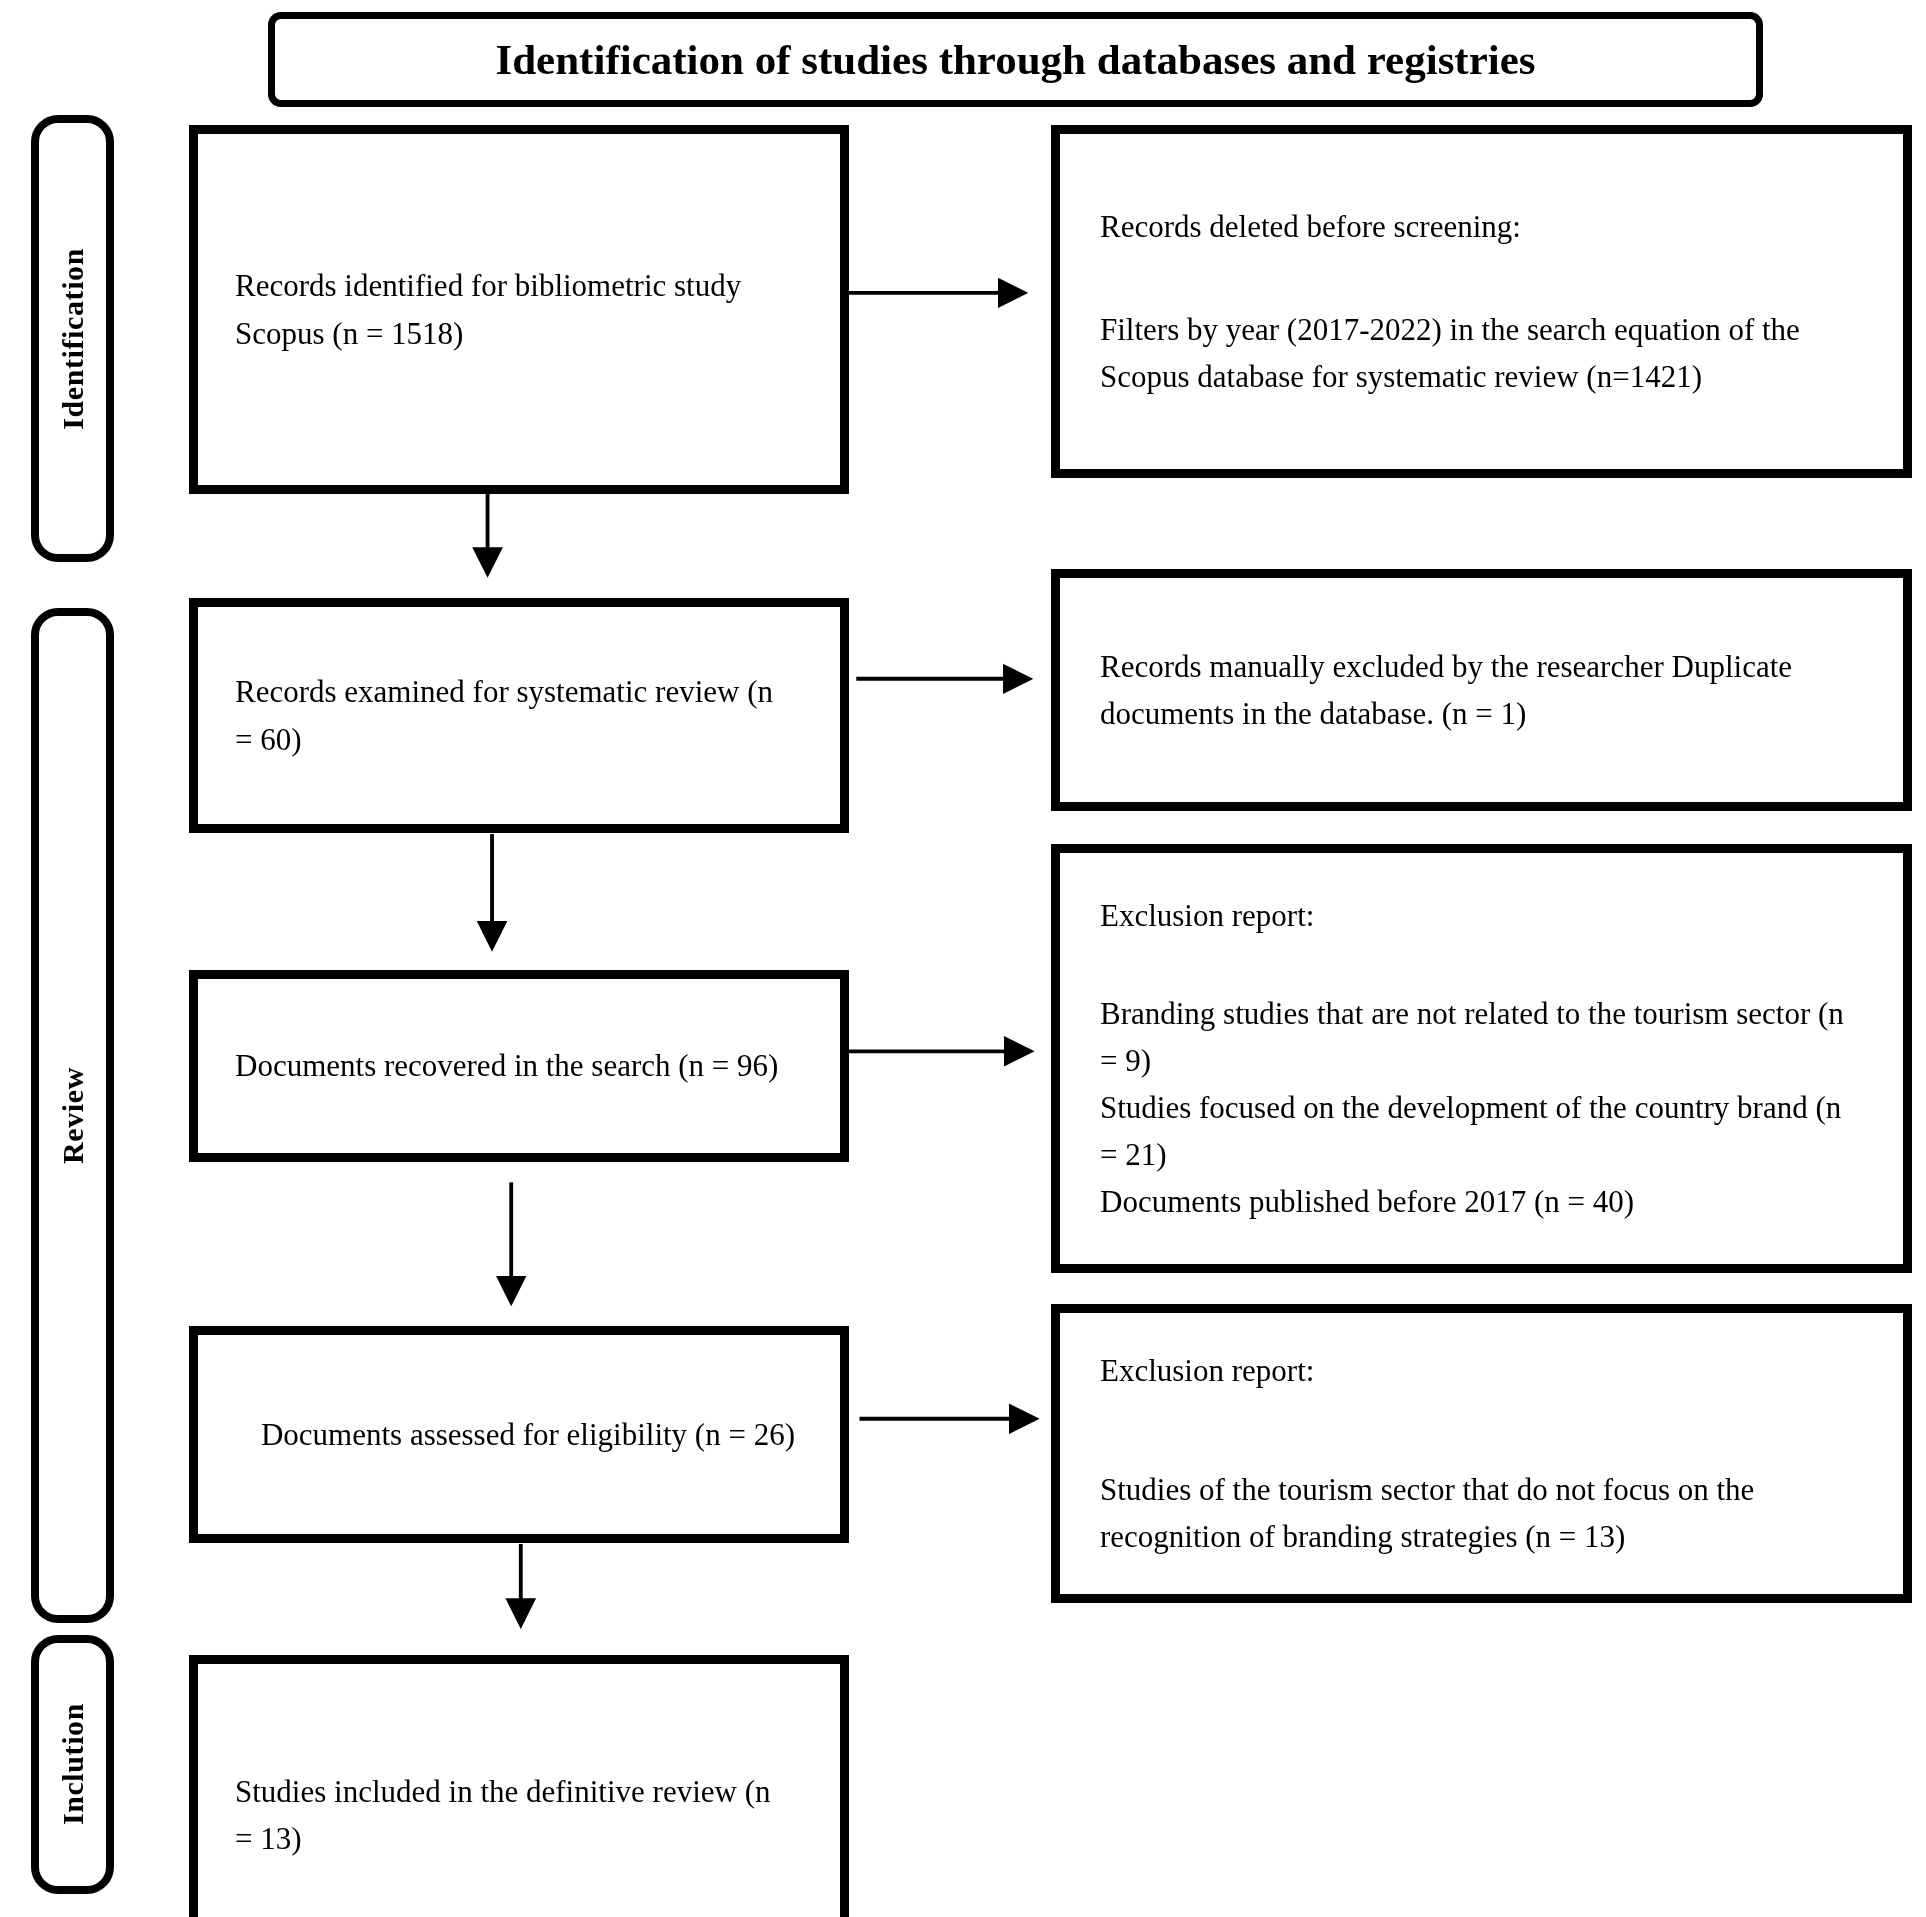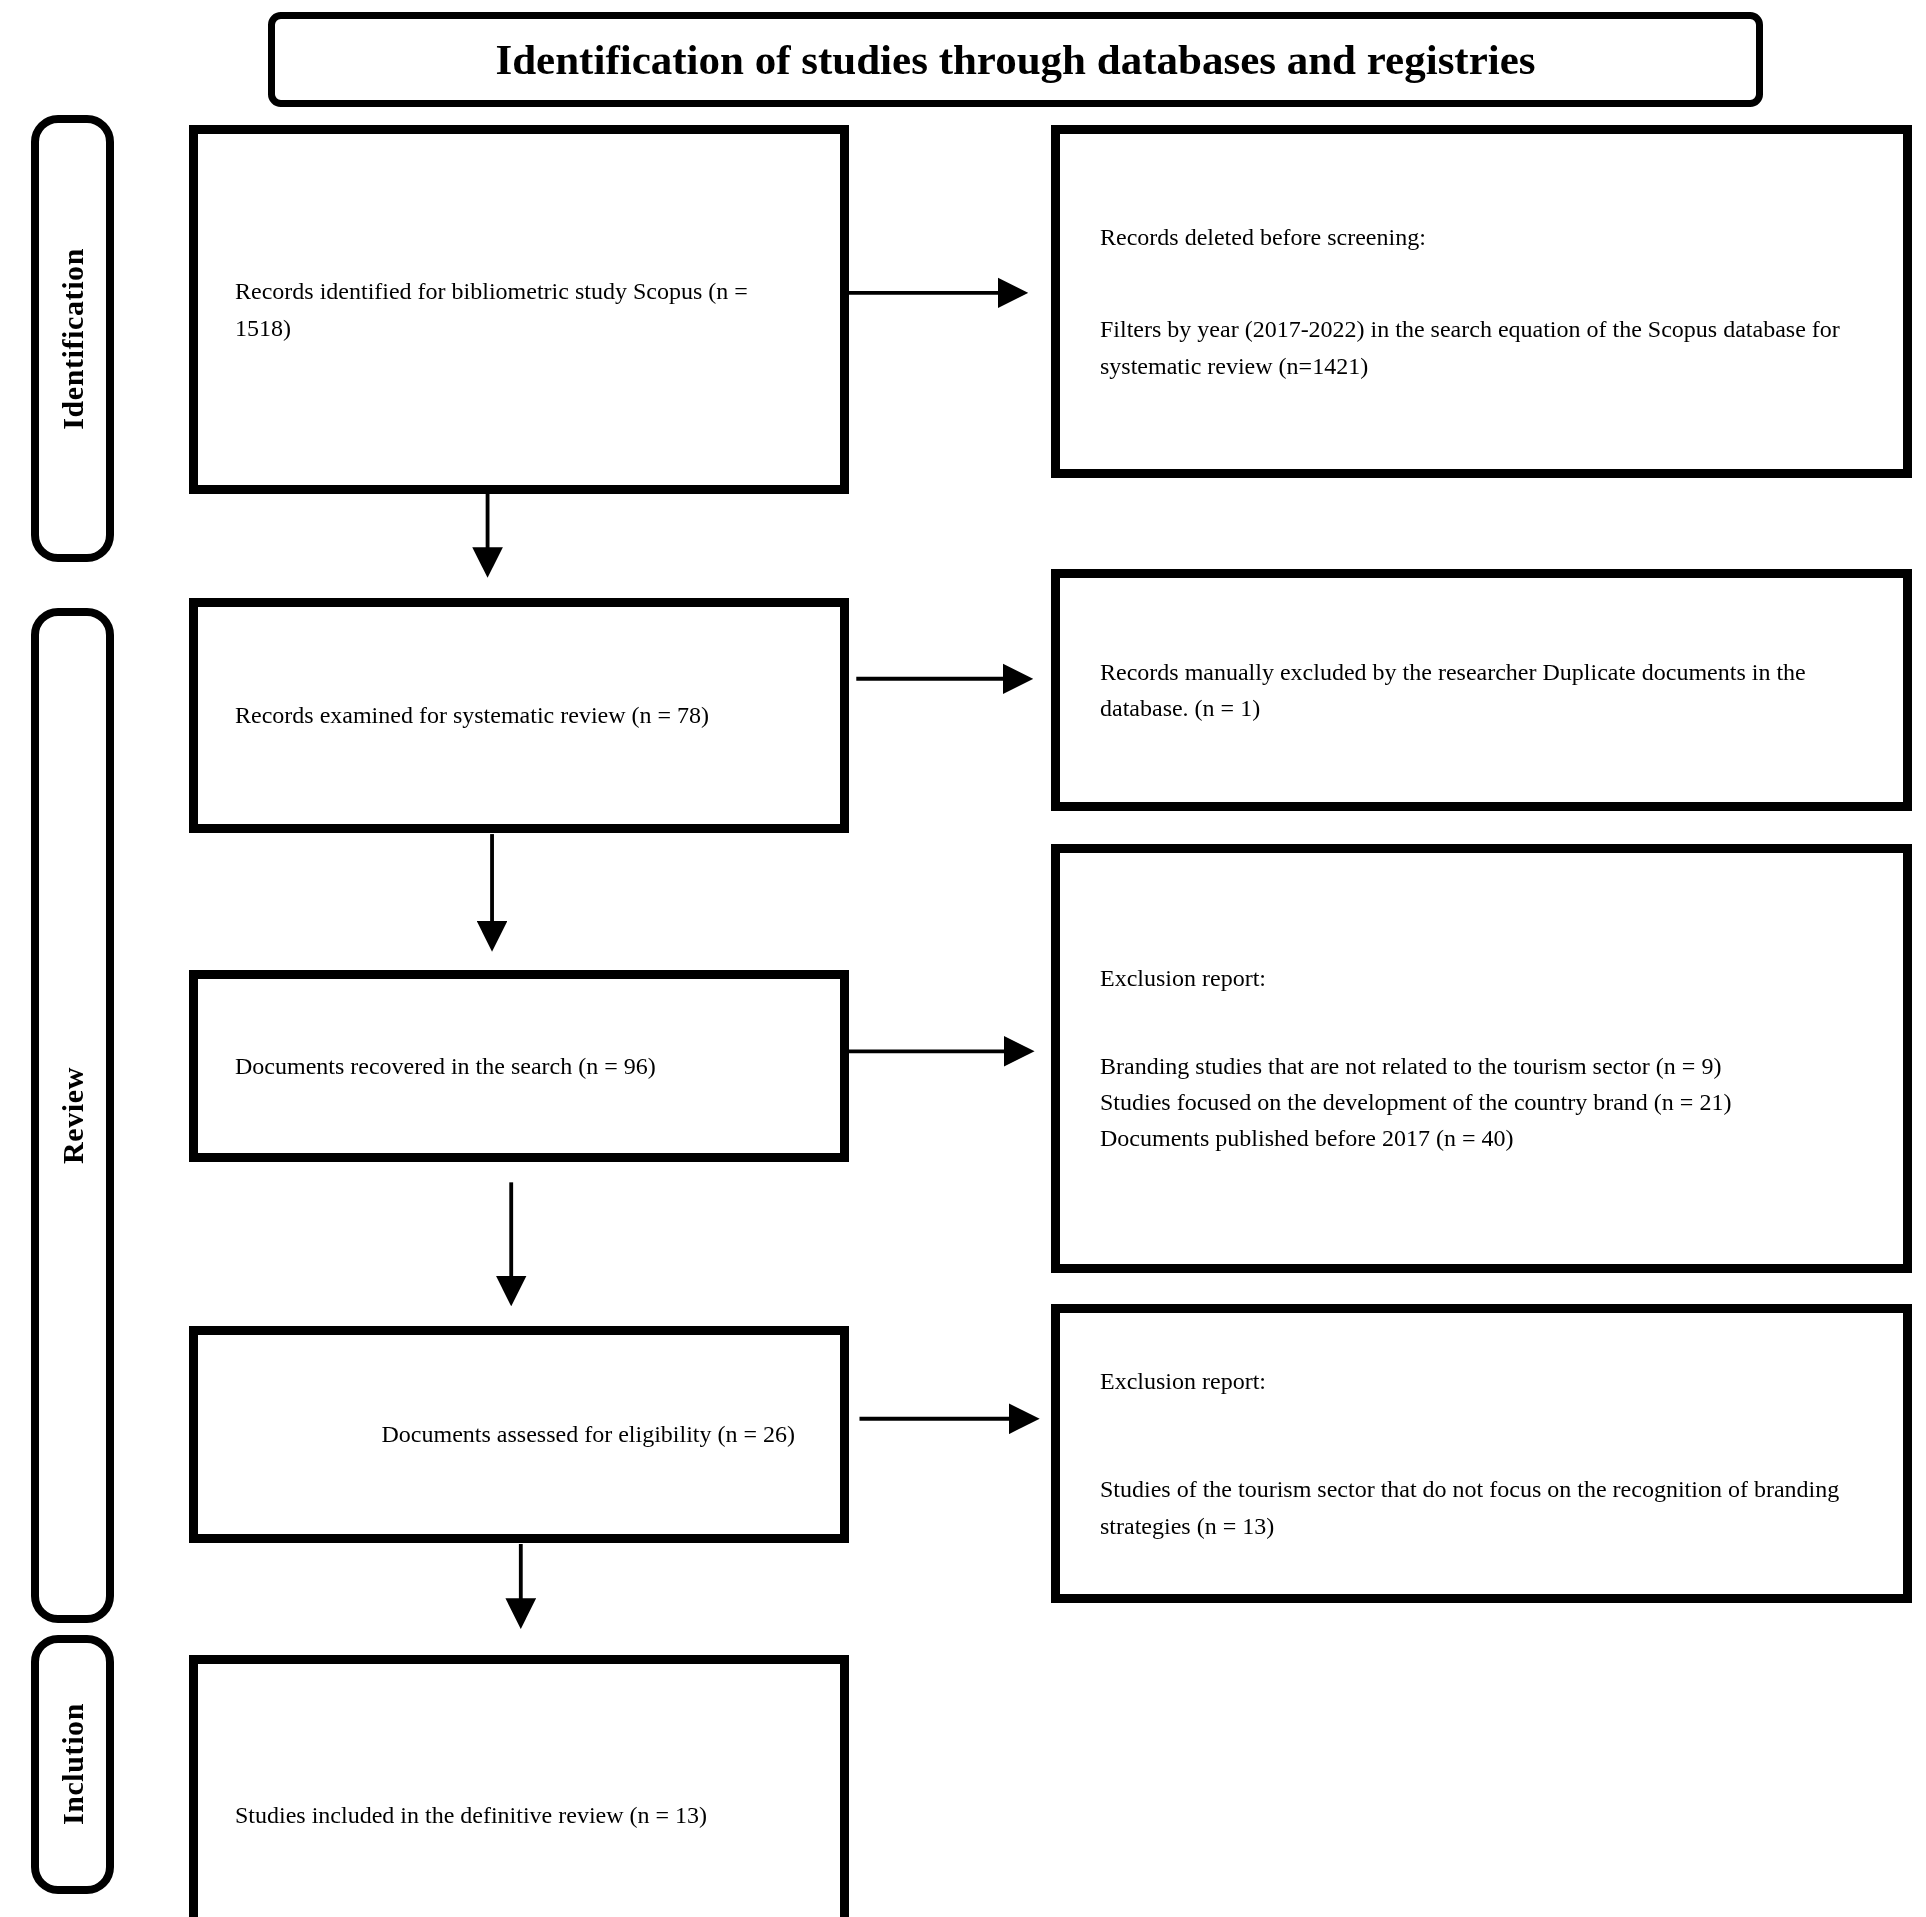--- a/index.html
+++ b/index.html
@@ -54,21 +54,21 @@
   .rail-review         { top: 608px;  height: 1015px; }
   .rail-inclusion      { top: 1635px; height: 259px;  }
 
   .box {
     position: absolute;
     border: 9px solid #000;
     box-sizing: border-box;
     display: flex;
     flex-direction: column;
     justify-content: center;
-    font-size: 24px;
+    font-size: 31px;
     line-height: 1.52;
   }
   .box p { margin: 0; }
 
   .col-left  { left: 189px;  width: 660px; padding: 12.8px 45px 12.8px 37px; }
   .col-right { left: 1051px; width: 861px; padding: 12.8px 38px 12.8px 40px; }
 
   .b1 { top: 125px;  height: 369px; }
   .b2 { top: 598px;  height: 235px; }
   .b3 { top: 970px; height: 192px; }
@@ -112,21 +112,21 @@
     <span>Review</span>
   </div>
   <div class="rail rail-inclusion">
     <span>Inclution</span>
   </div>
 
   <div class="box col-left b1">
     <p>Records identified for bibliometric study Scopus (n = 1518)</p>
   </div>
   <div class="box col-left b2">
-    <p>Records examined for systematic review (n = 78)</p>
+    <p>Records examined for systematic review (n = 60)</p>
   </div>
   <div class="box col-left b3">
     <p>Documents recovered in the search (n = 96)</p>
   </div>
   <div class="box col-left b4">
     <p>Documents assessed for eligibility (n = 26)</p>
   </div>
   <div class="box col-left b5">
     <p>Studies included in the definitive review (n = 13)</p>
   </div>

